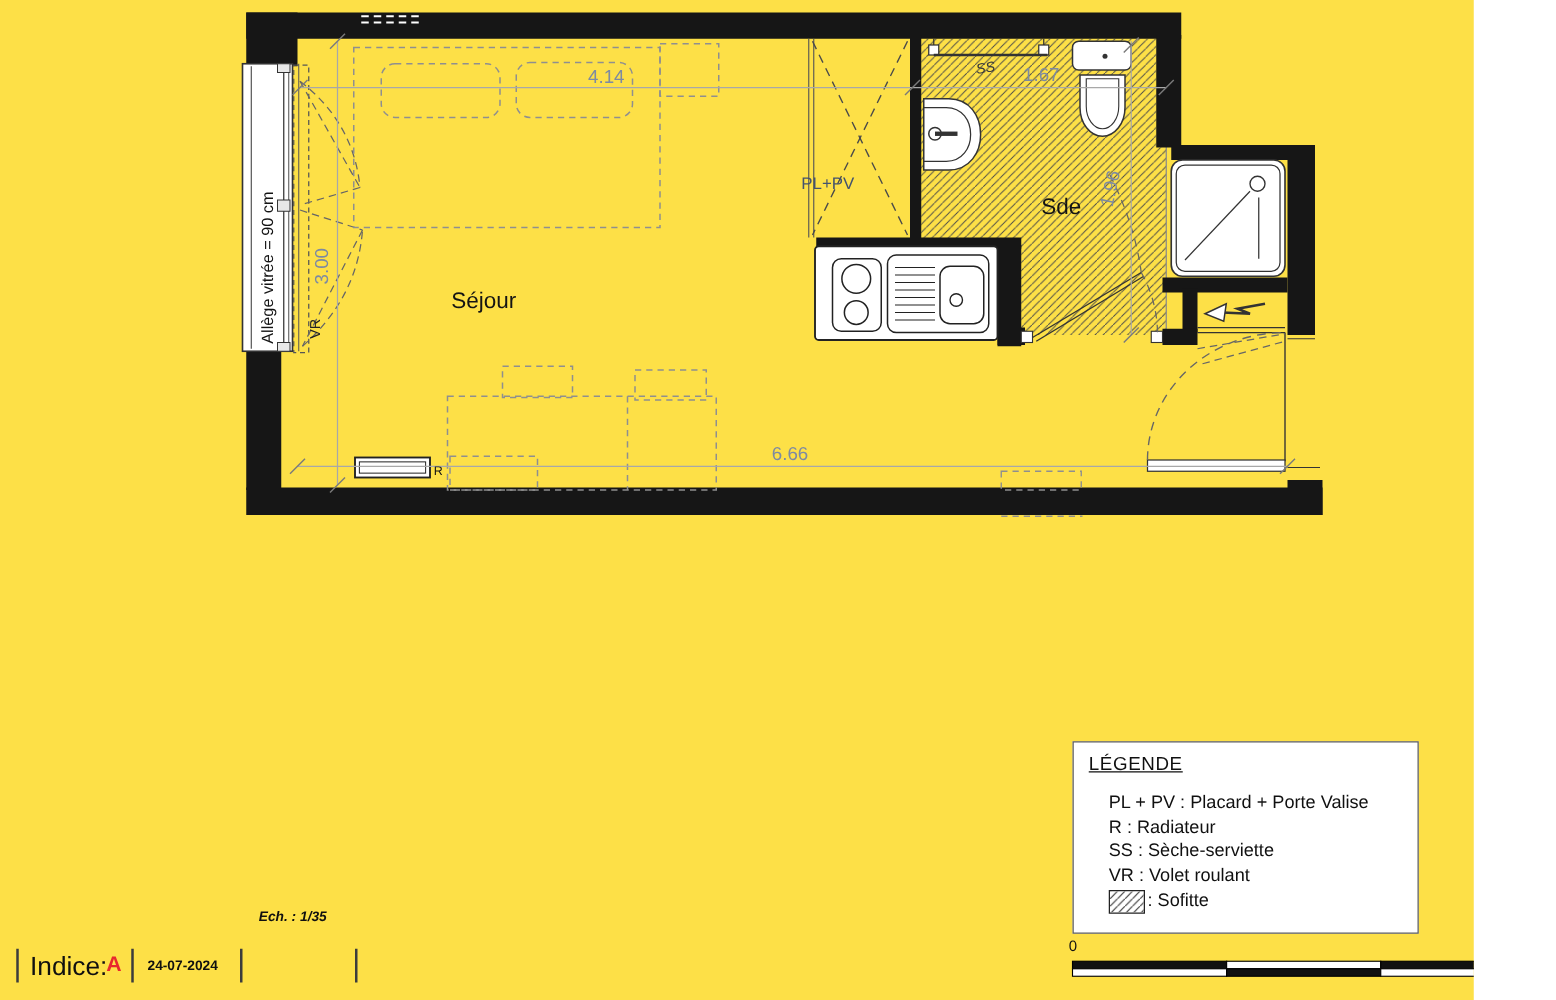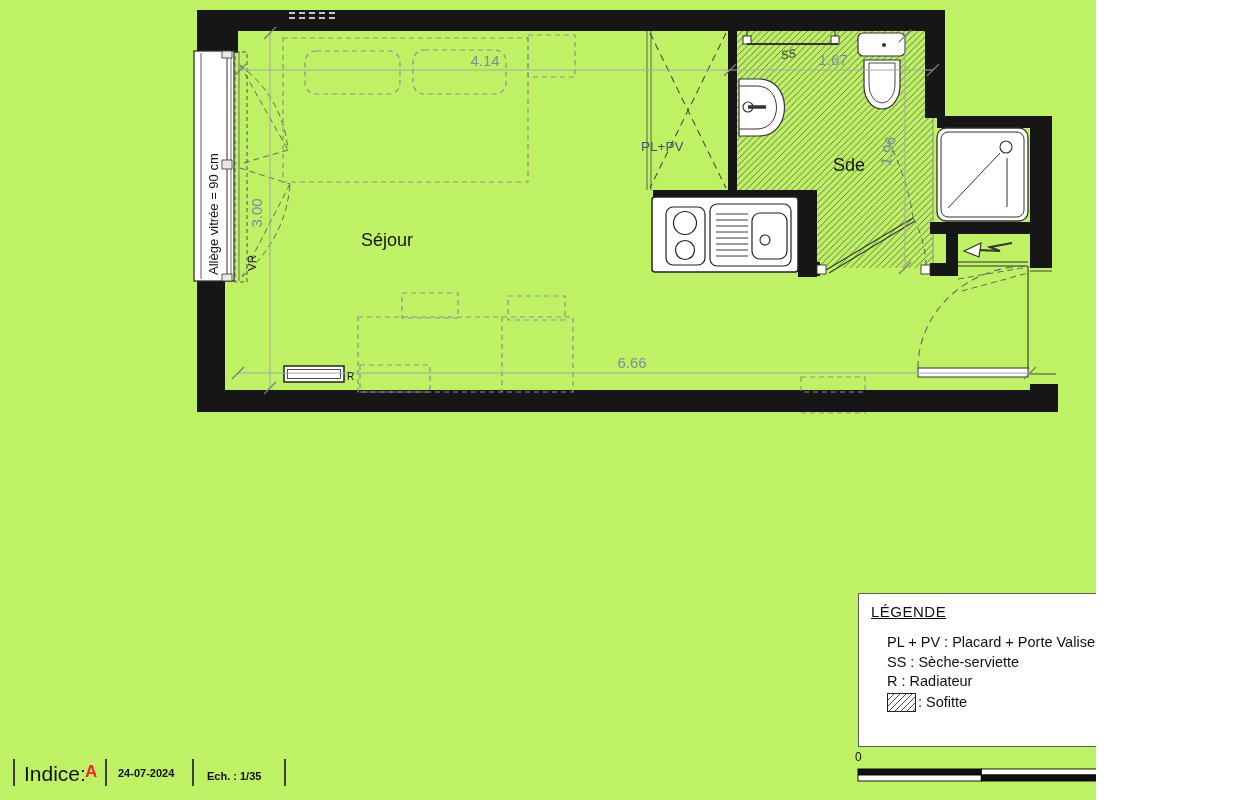--- a/index.html
+++ b/index.html
@@ -1,33 +1,33 @@
 <!DOCTYPE html>
 <html><head>
 <meta charset="utf-8">
 <style>
   html,body{margin:0;padding:0;background:#fff;}
-  #stage{position:relative;width:1096px;height:800px;background:#bef264;overflow:hidden;
+  #stage{position:relative;width:1179px;height:800px;background:#fde047;overflow:hidden;
          font-family:"Liberation Sans",sans-serif;}
   #plan-svg{position:absolute;left:0;top:0;}
   
   #legend-box{position:absolute;left:858px;top:593px;width:277px;height:154px;
               border:1.5px solid #5a5a5a;background:#fff;box-sizing:border-box;}
   #legend-title{margin:9px 0 0 12px;font-size:15px;font-weight:400;letter-spacing:.5px;
                 text-decoration:underline;color:#101010;}
   #legend-items{margin:13px 0 0 28px;font-size:14.5px;color:#101010;line-height:19.5px;}
   .legend-row{white-space:nowrap;}
   #legend-sofitte{display:flex;align-items:flex-start;margin-top:1px;}
   #legend-hatch-swatch{width:27px;height:17px;border:1.6px solid #222;margin-right:2px;}
   
   .tb-sep{position:absolute;top:759px;width:2px;height:27px;background:#3c3c3c;}
   #indice-label{position:absolute;left:24px;top:762px;font-size:21px;color:#101010;}
   #indice-value{position:absolute;left:85px;top:762px;font-size:17px;font-weight:700;color:#e8282e;}
   #tb-date{position:absolute;left:118px;top:767px;font-size:11px;font-weight:700;color:#101010;text-align:right;}
-  #tb-scale{position:absolute;left:207px;top:770px;font-size:11px;font-weight:700;color:#101010;}
+  #tb-scale{position:absolute;left:207px;top:728px;font-size:11px;font-weight:700;color:#101010;font-style:italic;}
   
   #scale-zero{position:absolute;left:855px;top:750px;font-size:12px;color:#101010;}
   #scale-end{position:absolute;left:1213px;top:750px;font-size:12px;color:#101010;}
   #scale-bar-svg{position:absolute;left:0;top:0;}
 </style>
 </head>
 <body>
 
 <div id="stage">
 
@@ -232,22 +232,23 @@
     <text transform="translate(256,271) rotate(-90)" font-size="11.5" fill="#222">VR</text>
     <text x="347" y="380" font-size="10">R</text>
     <text transform="translate(218,275) rotate(-90)" font-size="13">Allège vitrée = 90 cm</text>
   </g>
 </svg>
 
 <div id="legend-box">
   <div id="legend-title">LÉGENDE</div>
   <div id="legend-items">
     <div class="legend-row">PL + PV : Placard + Porte Valise</div>
+    <div class="legend-row">R : Radiateur</div>
     <div class="legend-row">SS : Sèche-serviette</div>
-    <div class="legend-row">R : Radiateur</div>
+    <div class="legend-row">VR : Volet roulant</div>
     <div id="legend-sofitte">
       <svg id="legend-hatch-swatch" width="27" height="17">
         <defs>
           <pattern id="hatch2" width="6" height="6" patternUnits="userSpaceOnUse">
             <path d="M0,6 L6,0" stroke="#333" stroke-width="0.9"></path>
           </pattern>
         </defs>
         <rect x="0" y="0" width="27" height="17" fill="url(#hatch2)"></rect>
       </svg>
       <span>: Sofitte</span>

